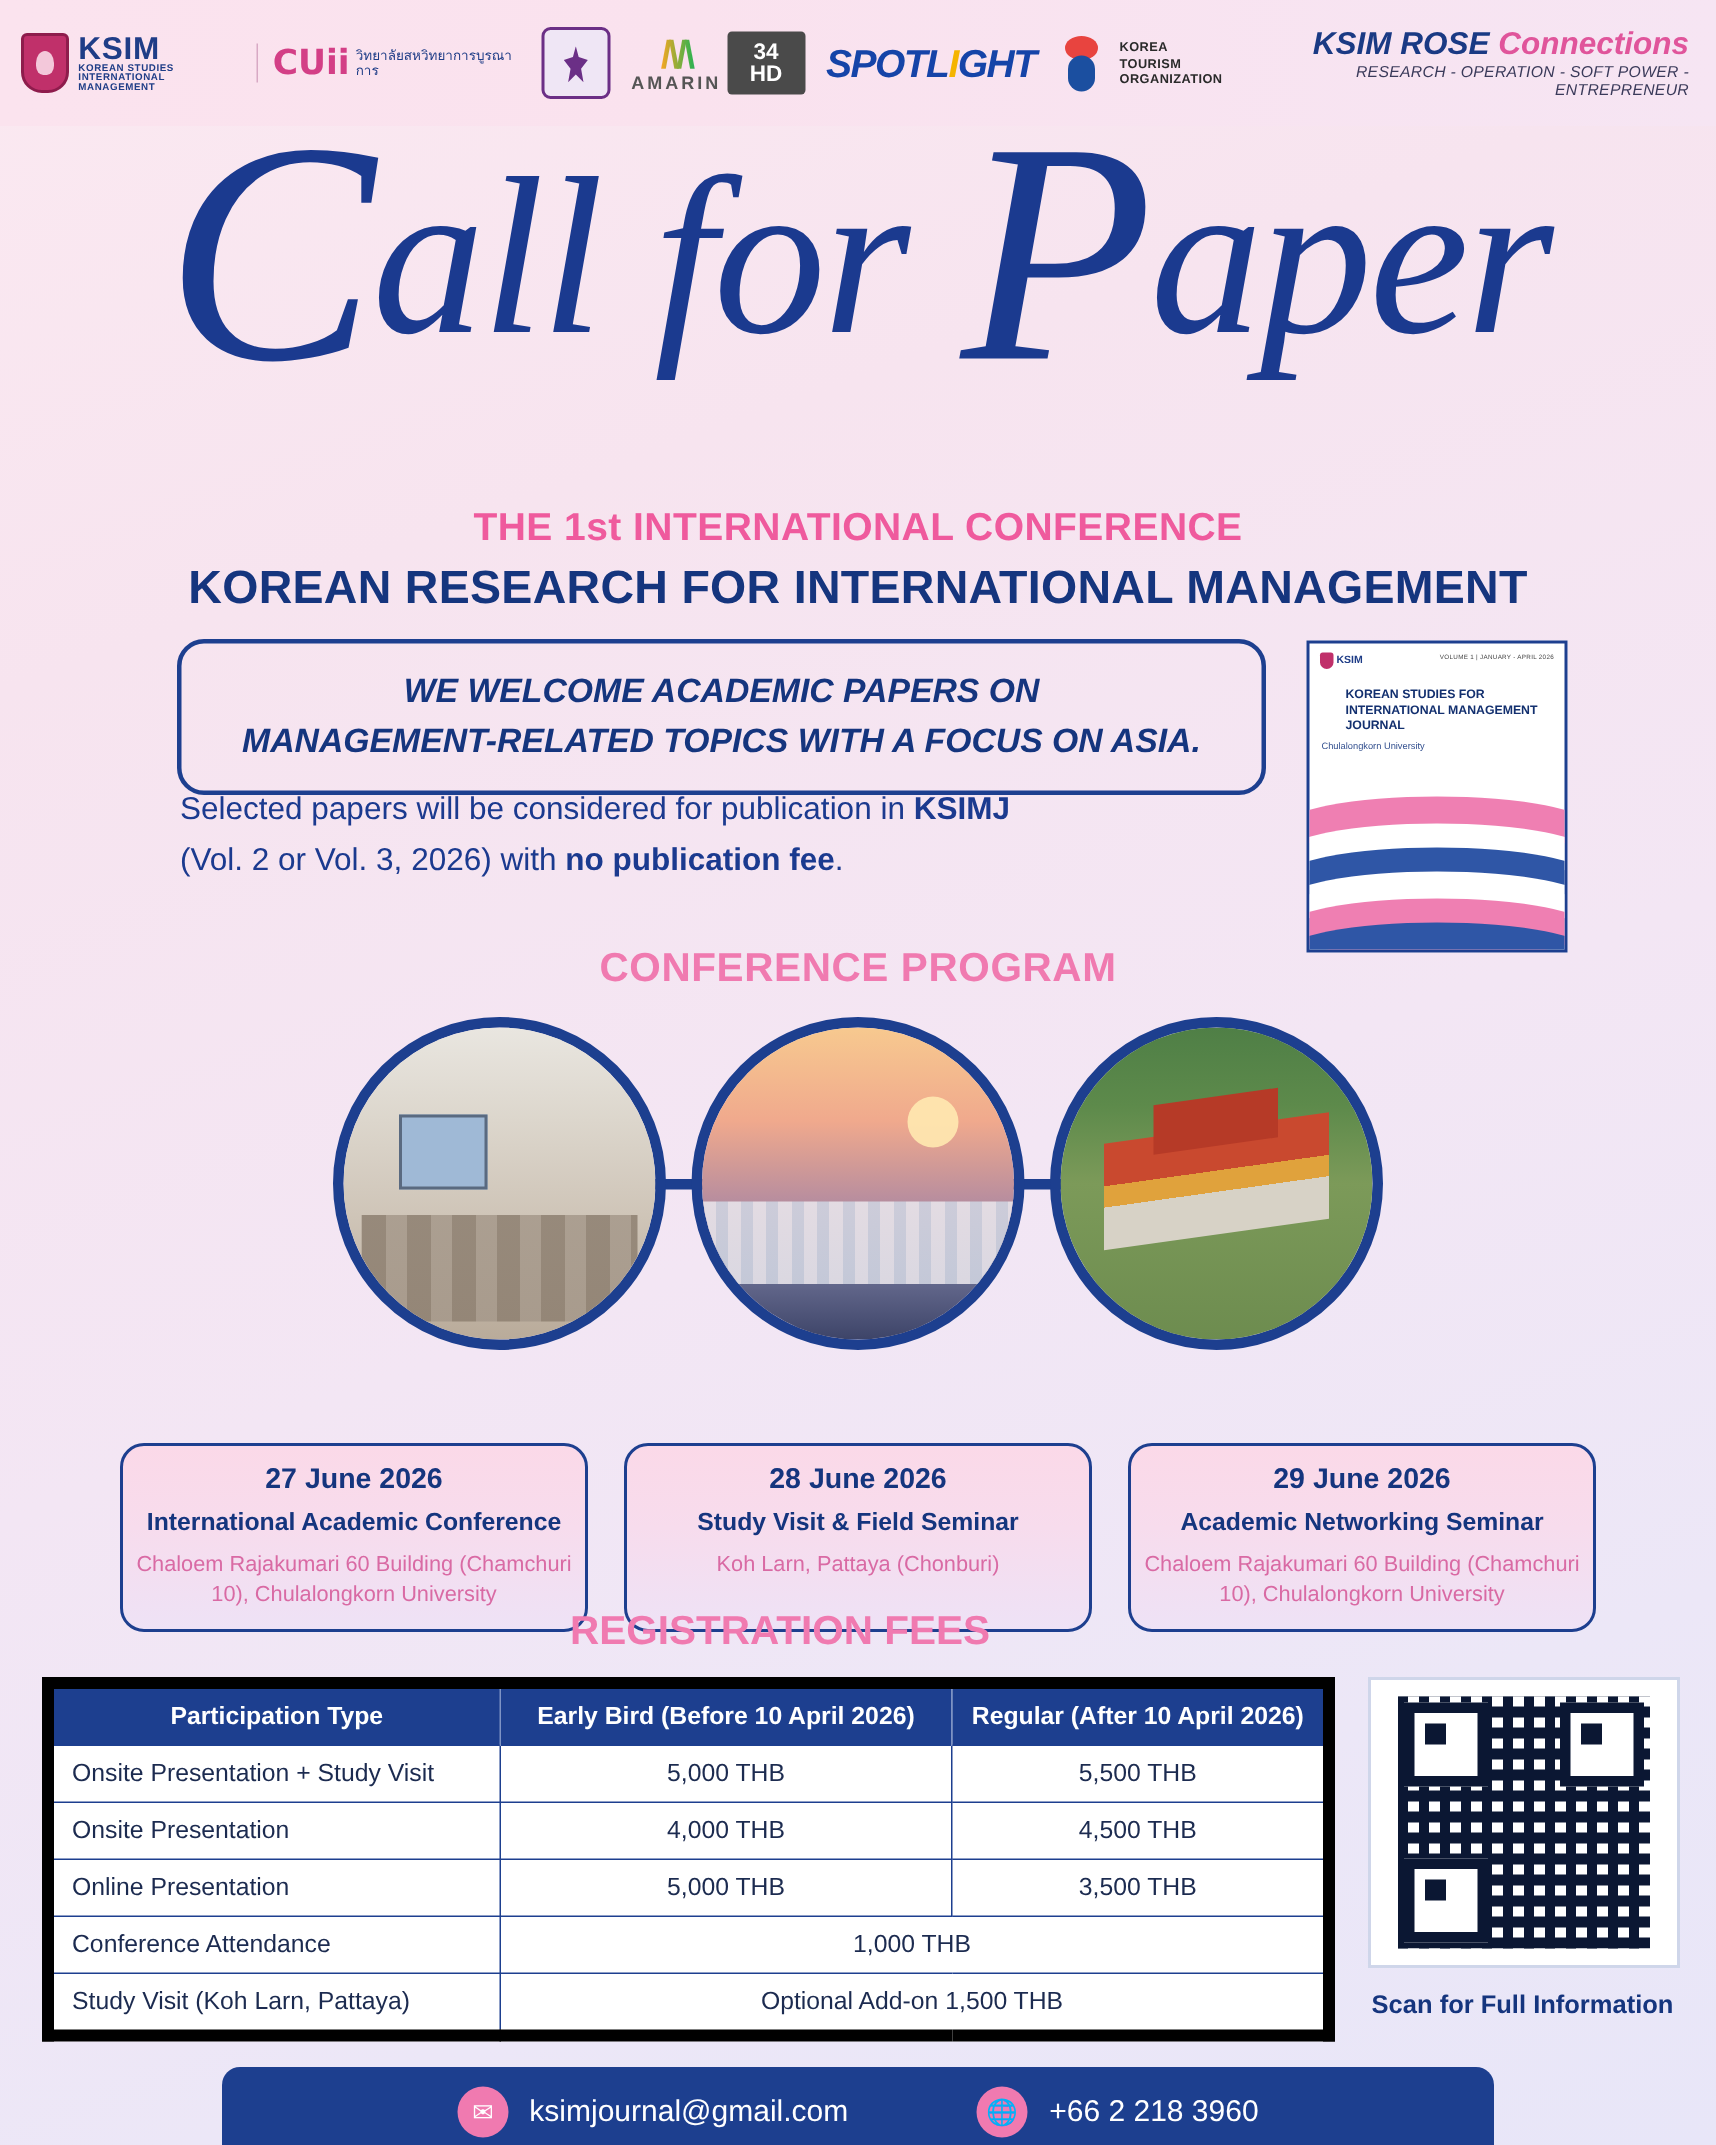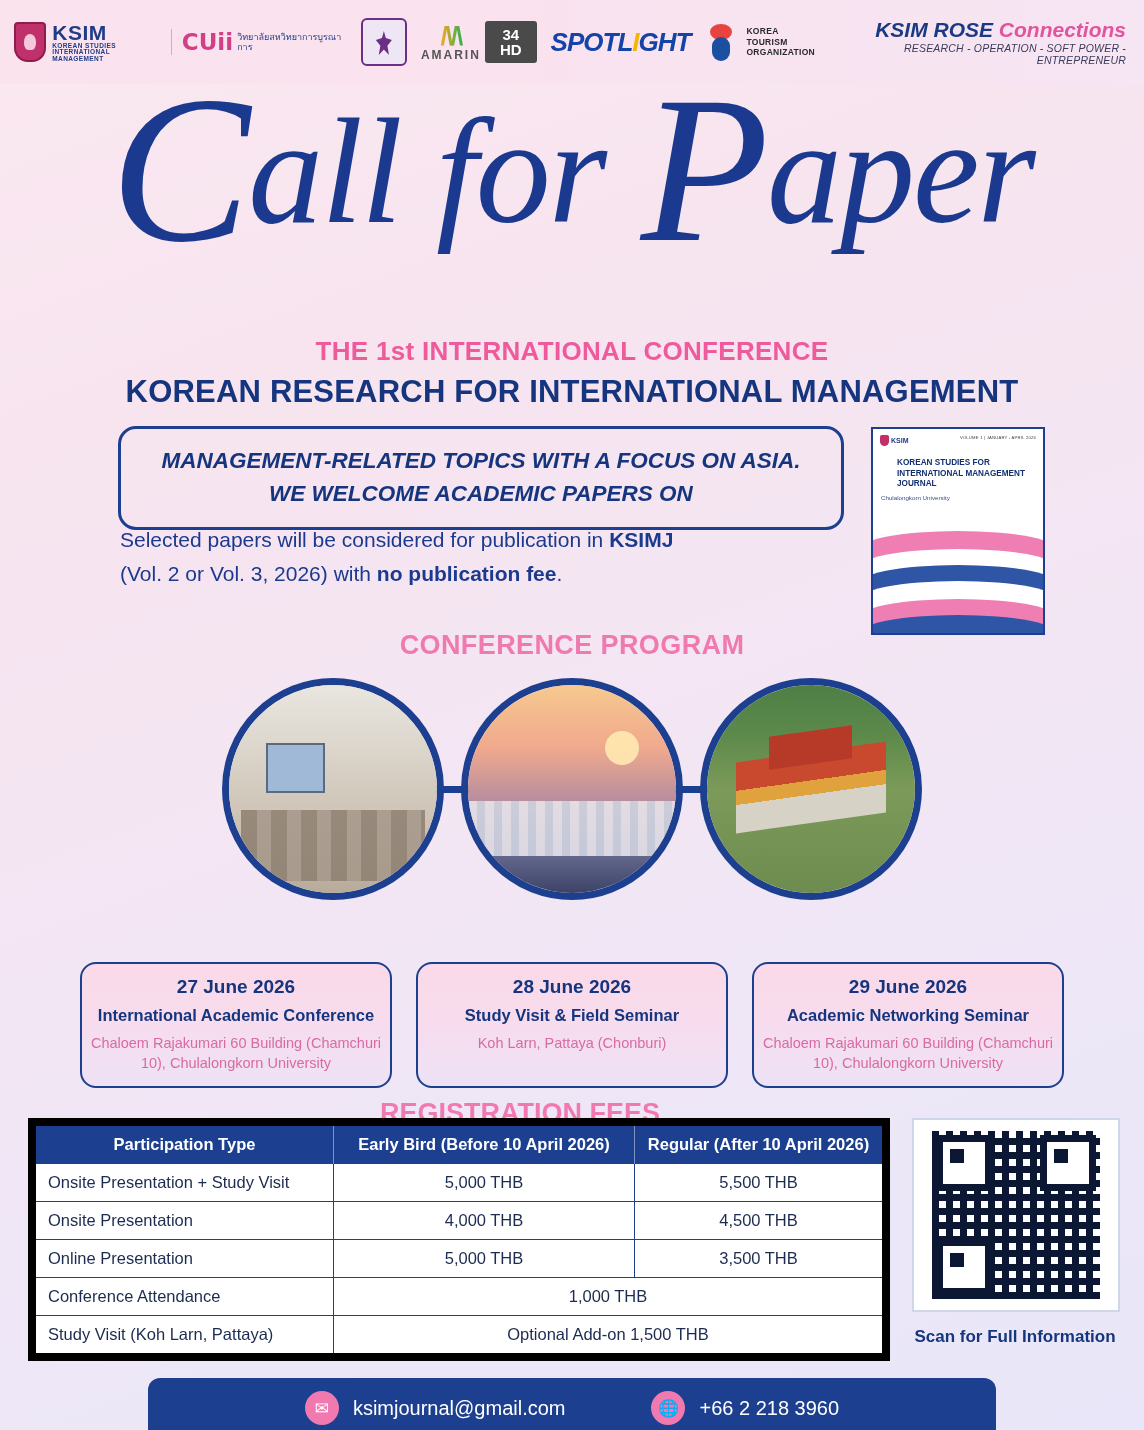--- a/index.html
+++ b/index.html
@@ -445,21 +445,20 @@
   }
 
   
   .fees-title {
     position: absolute;
     top: 1072px; left: 0; width: 1040px;
     text-align: center;
     font-size: 27px;
     font-weight: bold;
     color: #f07ab0;
-    margin-top: 26px;
   }
   .fee-table {
     position: absolute;
     top: 1118px; left: 28px;
     width: 862px;
     border-collapse: collapse;
     background: #fff;
     border: 8px solid #000000;
   }
   .fee-table th {
@@ -613,22 +612,22 @@
     </div>
   </div>
 
   <div class="main-title"><span class="cap">C</span><span>all for </span><span class="cap">P</span><span>aper</span></div>
 
   <div class="conf-line1">THE 1st INTERNATIONAL CONFERENCE</div>
   <div class="conf-line2">KOREAN RESEARCH FOR INTERNATIONAL MANAGEMENT</div>
 
   <div class="welcome-box">
     <div class="txt">
+      <div>WE WELCOME ACADEMIC PAPERS ON</div>
       <div>MANAGEMENT-RELATED TOPICS WITH A FOCUS ON ASIA.</div>
-      <div>WE WELCOME ACADEMIC PAPERS ON</div>
     </div>
   </div>
 
   <div class="journal">
     <div class="jhead">
       <div class="jlogo">
         <div class="jc"></div>
         <span class="jt">KSIM</span>
       </div>
       <div class="jvol">VOLUME 1 | JANUARY - APRIL 2026</div>

